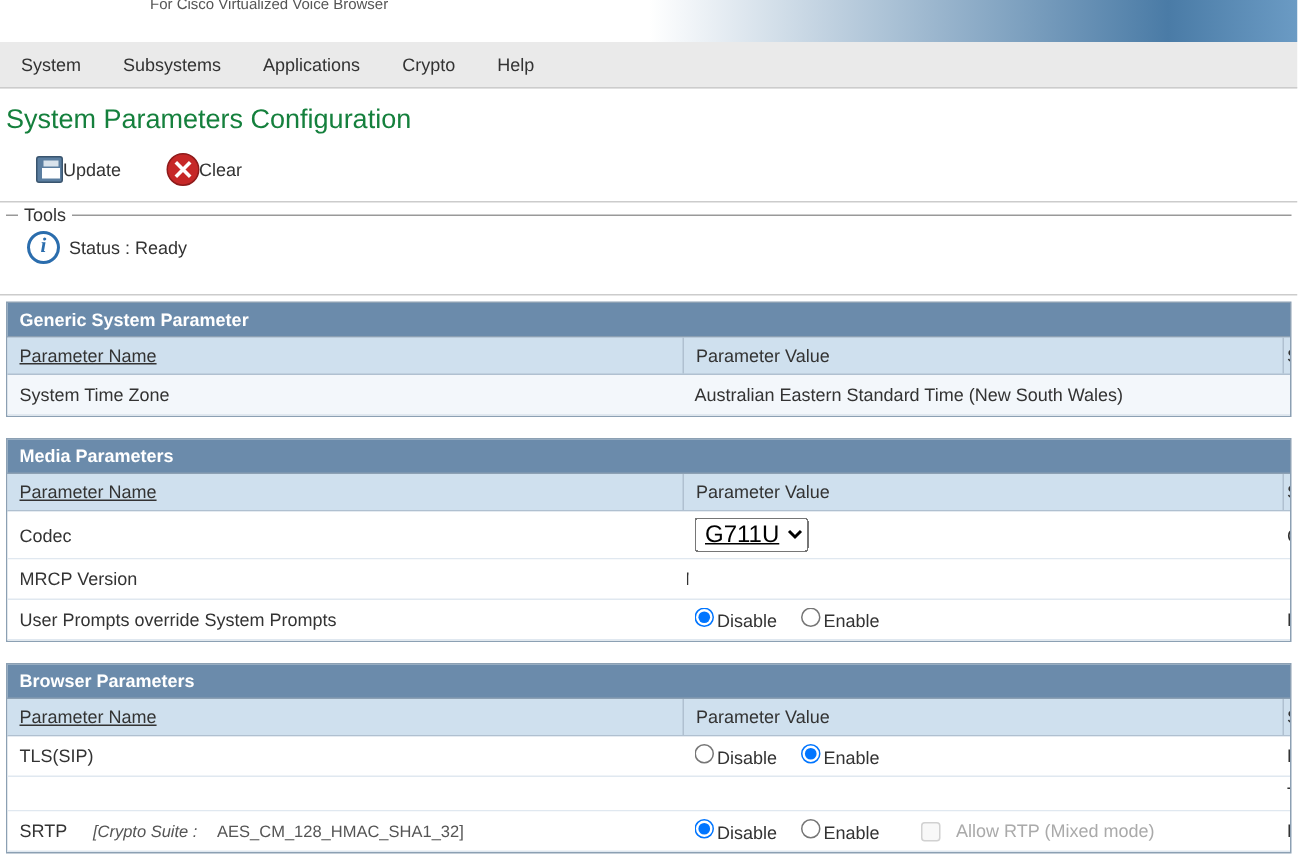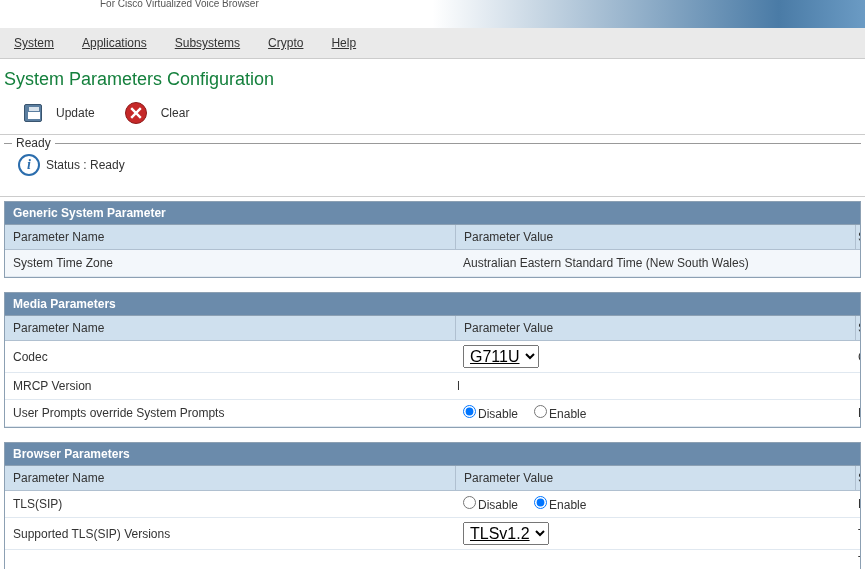--- a/index.html
+++ b/index.html
@@ -1,38 +1,38 @@
 <!DOCTYPE html>
 <html><head>
 <meta charset="utf-8">
 <style>
   * { box-sizing: border-box; }
   body { margin: 0; font-family: Arial, sans-serif; font-size: 12px; color: #333; background: #fff; }
   .top-banner { background: linear-gradient(to right, #fff 0%, #fff 50%, #4a7ba6 90%, #6b9bc4 100%); height: 28px; padding-left: 100px; font-size: 10px; color: #555; line-height: 8px;}
-  .menubar { background: #eaeaea; border-bottom: 1px solid #ccc; padding: 4px 0; display: flex; gap: 0; text-decoration: underline; }
+  .menubar { background: #eaeaea; border-bottom: 1px solid #ccc; padding: 4px 0; display: flex; gap: 0; }
   .menubar-item { padding: 4px 14px; cursor: pointer; color: #333; }
   .page-title { font-size: 18px; color: #15803d; padding: 10px 4px 6px 4px; }
   .toolbar { display: flex; align-items: center; padding: 4px 10px 8px 20px; gap: 6px; border-bottom: 1px solid #ccc;}
-  .toolbar-btn { display: flex; align-items: center; gap: 14px; cursor: pointer; padding: 2px 4px; }
+  .toolbar-btn { display: flex; align-items: center; gap: 0; cursor: pointer; padding: 2px 4px; }
   .toolbar-btn span.lbl { font-size: 12px; }
   .floppy { width:18px; height:18px; background:#5b7ea0; border:1px solid #39546e; border-radius:2px; position:relative;}
   .floppy::before{content:"";position:absolute;top:2px;left:4px;width:10px;height:4px;background:#d9e3ec;}
   .floppy::after{content:"";position:absolute;bottom:2px;left:3px;width:12px;height:7px;background:#fff;}
   .red-x { background:#c62828; width:22px;height:22px;border-radius:50%;display:flex;align-items:center;justify-content:center;border:1px solid #8e1b1b;}
   .red-x svg { width:12px;height:12px;}
 
   .status-fieldset { margin: 8px 4px 10px 4px; border: 1px solid #999; border-left:none;border-right:none;border-bottom:none; padding: 10px 6px; position:relative;}
   .status-legend { position:absolute; top:-8px; left:8px; background:#fff; padding:0 4px; font-size:12px;}
   .status-row { display:flex; align-items:center; gap:6px; padding-left:8px;}
   .info-icon { width:22px;height:22px;border-radius:50%;border:2px solid #2b6dad;display:flex;align-items:center;justify-content:center;color:#2b6dad;font-weight:bold;font-family:Georgia,serif;font-style:italic;font-size:14px;}
 
   .section { margin: 4px 4px 14px 4px; border: 1px solid #8ca0b3; }
   .section-header { background: #6b8bab; color: #fff; font-weight: bold; padding: 4px 8px; font-size:12px; border-bottom:1px solid #8ca0b3;}
   .columns-row { display:flex; background:#cfe0ee; border-bottom:1px solid #b0c0d0;}
-  .col-name { width: 450px; padding: 5px 8px; }
+  .col-name { width: 450px; padding: 5px 8px; text-decoration: underline; }
   .col-value { flex:1; padding: 5px 8px; border-left:1px solid #b0c0d0;}
   .col-third { width: 4px; padding:5px 2px; border-left:1px solid #b0c0d0; overflow:hidden; white-space:nowrap;}
   .data-row { display:flex; background:#f3f7fb; border-bottom:1px solid #e0e8f0; align-items:center;}
   .data-row.alt { background:#fff;}
   .cell-name { width:450px; padding:6px 8px;}
   .cell-value { flex:1; padding:4px 8px; display:flex; align-items:center; gap:6px;}
   .cell-third { width:4px; padding:4px 2px; overflow:hidden;white-space:nowrap;}
 
   select { font-size:16px; padding:1px 2px;text-decoration:underline; }
   input[type=radio]{ margin:0 2px 0 0;}
@@ -44,22 +44,22 @@
   .expand-tri { color:#2b5f9e; margin-right:4px;}
   .hr-thin { border:none; border-top:1px solid #ccc; margin:4px 0;}
 </style>
 </head>
 <body>
 
 <div class="top-banner">For Cisco Virtualized Voice Browser</div>
 
 <div class="menubar">
   <div class="menubar-item">System</div>
+  <div class="menubar-item">Subsystems</div>
   <div class="menubar-item">Applications</div>
-  <div class="menubar-item">Subsystems</div>
   <div class="menubar-item">Crypto</div>
   <div class="menubar-item">Help</div>
 </div>
 
 <div class="page-title">System Parameters Configuration</div>
 
 <div class="toolbar">
   <div class="toolbar-btn">
     <span class="floppy"></span>
     <span class="lbl">Update</span>
@@ -69,21 +69,21 @@
     <span class="red-x">
       <svg viewBox="0 0 10 10">
           <path d="M1 1 L9 9 M9 1 L1 9" stroke="#fff" stroke-width="2"></path>
         </svg>
     </span>
     <span class="lbl">Clear</span>
   </div>
 </div>
 
 <div class="status-fieldset">
-  <span class="status-legend">Ready</span>
+  <span class="status-legend">Tools</span>
   <div class="status-row">
     <span class="info-icon">i</span>
     <span>Status : Ready</span>
   </div>
 </div>
 
 <hr class="hr-thin">
 
 <div class="section">
   <div class="section-header">Generic System Parameter</div>
@@ -138,29 +138,20 @@
   </div>
   <div class="data-row alt">
     <div class="cell-name">TLS(SIP)</div>
     <div class="cell-value">
       <label class="radio-lbl"><input type="radio" name="tls" style=""><span>Disable</span></label>
       <label class="radio-lbl"><input type="radio" name="tls" checked="" style=""><span>Enable</span></label>
     </div>
     <div class="cell-third">D</div>
   </div>
   <div class="data-row alt">
-    <div class="cell-name">Supported TLS(SIP) Versions</div>
-    <div class="cell-value">
-      <select>
-        <option>TLSv1.2</option>
-      </select>
-    </div>
-    <div class="cell-third">T</div>
-  </div>
-  <div class="data-row alt">
     <div class="cell-value"></div>
     <div class="cell-third">T</div>
   </div>
   <div class="data-row alt">
     <div class="cell-name">
       <span>SRTP</span>
       <span class="crypto-suite">
         <span>[Crypto Suite :</span>
         <span class="val">AES_CM_128_HMAC_SHA1_32]</span>
       </span>

